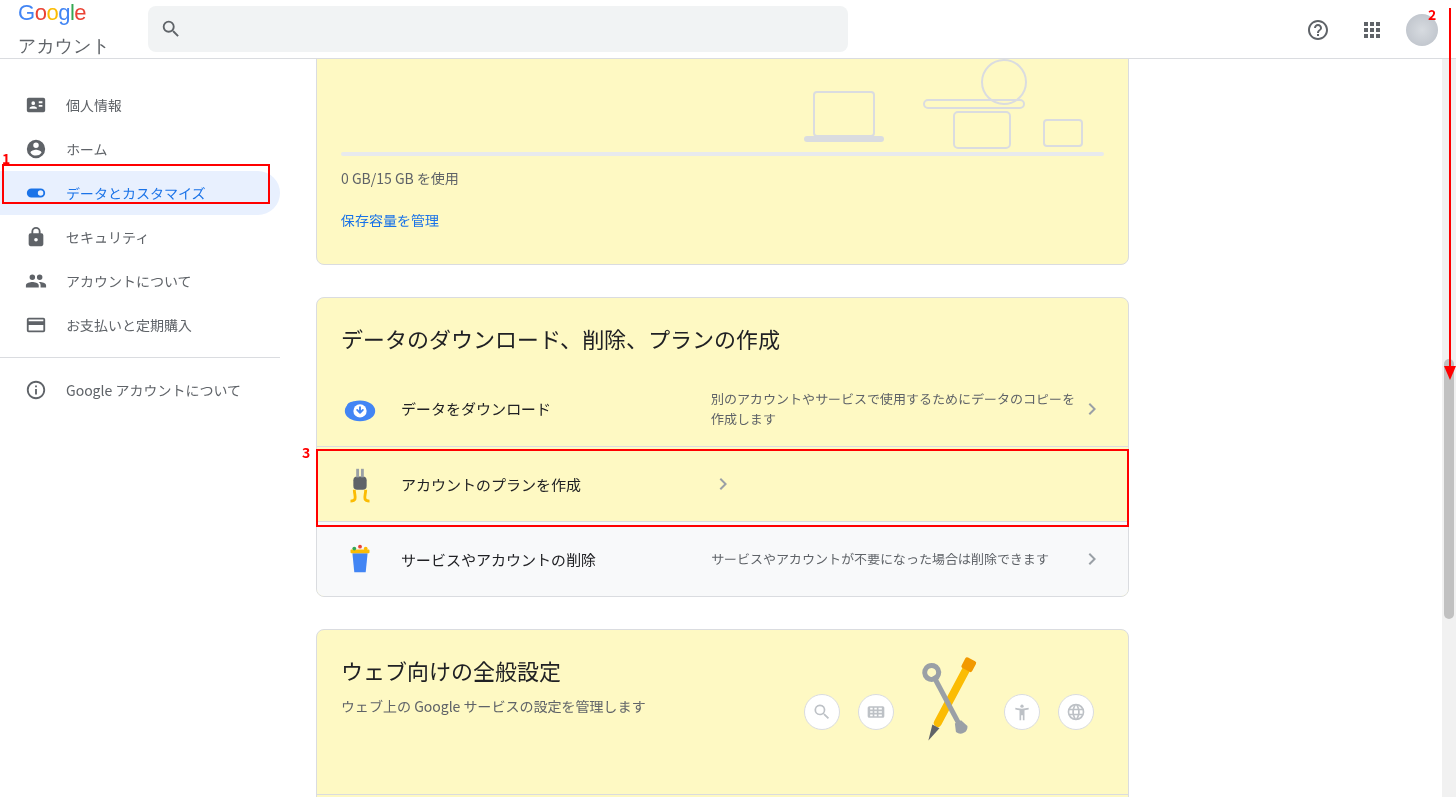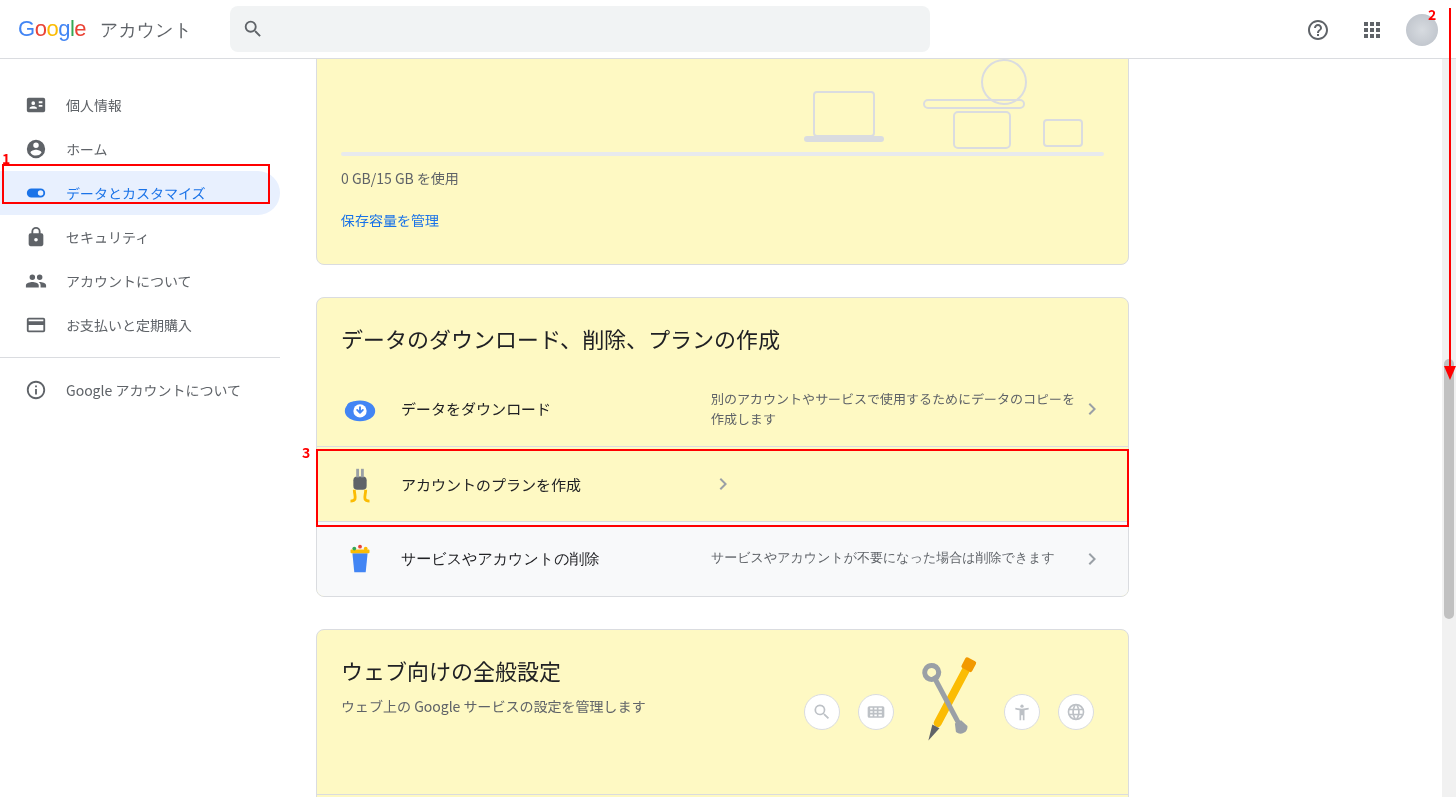--- a/index.html
+++ b/index.html
@@ -24,23 +24,24 @@
   }
   
   .header{
     position:relative;
     height:59px;
     border-bottom:1px solid var(--g-border);
     display:flex;
     align-items:center;
   }
   .logo{
-    display:flex;align-items:baseline;gap:14px;
+    display:flex;align-items:baseline;gap:8px;
     margin-left:18px;
     font-family:"Product Sans",Arial,sans-serif;
+    flex-direction:column;
   }
   .logo .google{
     font-size:22px; font-weight:500; letter-spacing:-0.5px;
   }
   .logo .google .b{color:#4285f4;} .logo .google .r{color:#ea4335;}
   .logo .google .y{color:#fbbc04;} .logo .google .g{color:#34a853;}
   .logo .acct{font-size:18px;color:#5f6368;}
   .search-wrap{
     margin-left:38px;
     width:700px;height:46px;
@@ -132,21 +133,21 @@
   }
   .list-row.first{border-top:1px solid transparent;}
   .list-row .lic{
     width:38px;height:38px;margin-right:22px;flex-shrink:0;
     display:flex;align-items:center;justify-content:center;
   }
   .list-row .title{font-size:15px;color:#202124;width:310px;}
   .list-row .desc{font-size:13px;color:var(--g-grey-text);flex:1;line-height:1.5;}
   .list-row .chev{width:24px;height:24px;flex-shrink:0;}
   .list-row .chev svg{width:24px;height:24px;fill:#9aa0a6;}
-  .list-row.hover{background:#f8f9fa;font-family:Liberation Mono, monospace;}
+  .list-row.hover{background:#f8f9fa;}
   
   .card.web{margin-top:32px;}
   .web .top{display:flex;justify-content:space-between;padding:24px;}
   .web .top .texts .h{font-size:22px;color:#202124;}
   .web .top .texts .sub{font-size:14px;color:#5f6368;margin-top:10px;}
   .web .top .illus2{position:relative;width:300px;height:100px;}
   .illus2 .bubble{
     width:36px;height:36px;border-radius:50%;border:1px solid #dadce0;
     display:flex;align-items:center;justify-content:center;position:absolute;
     background:#fff;

